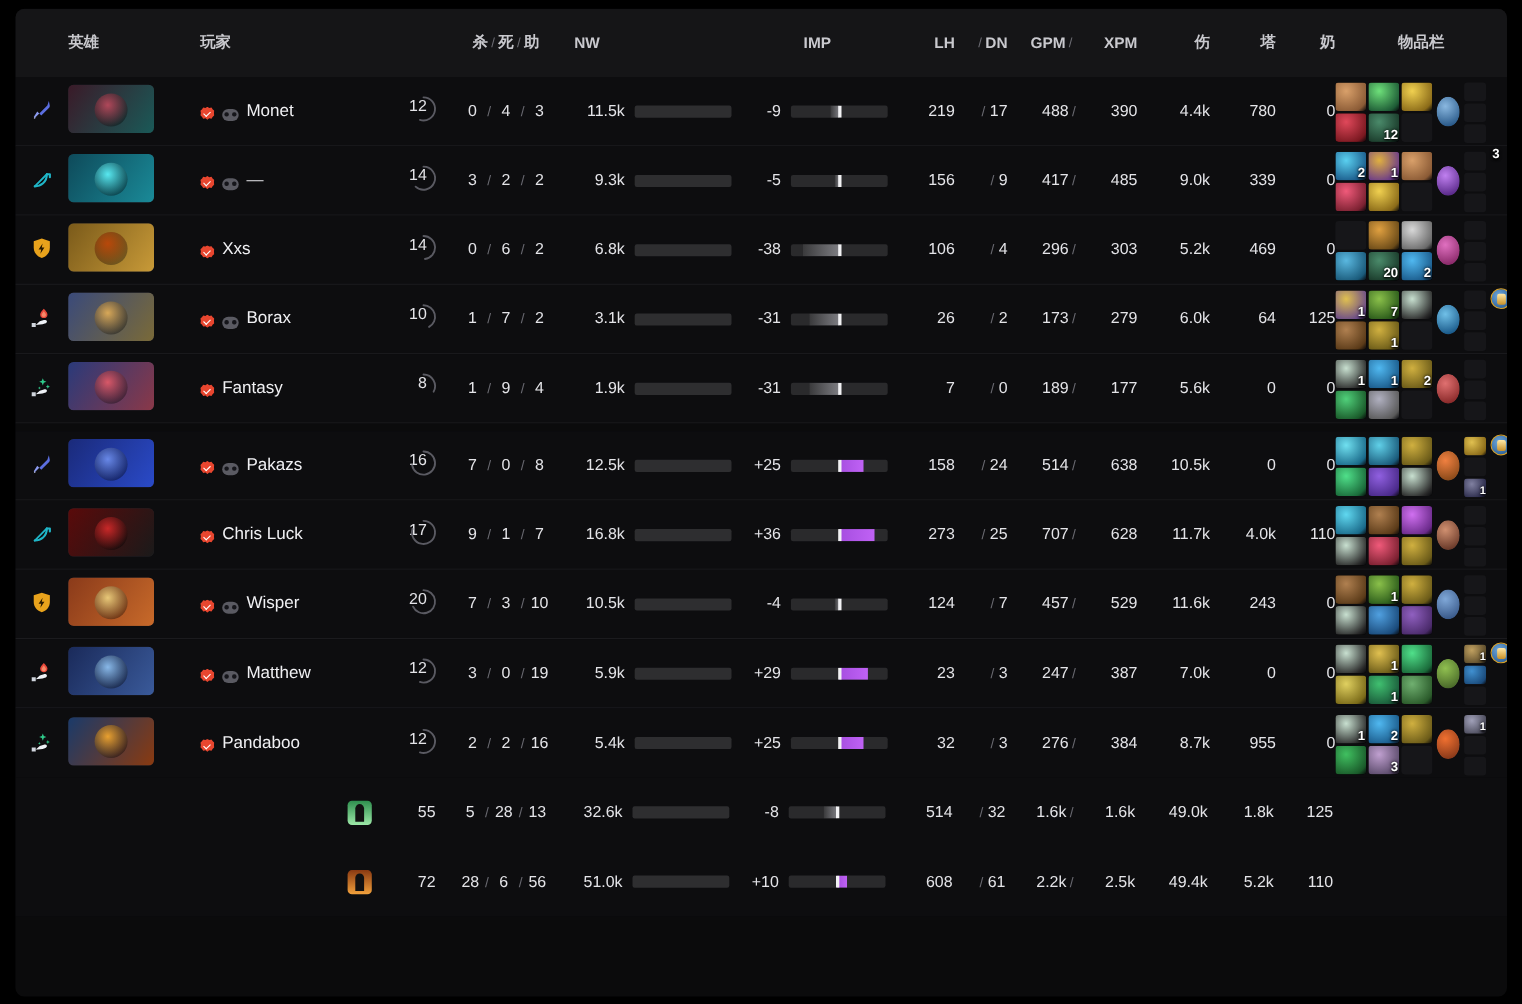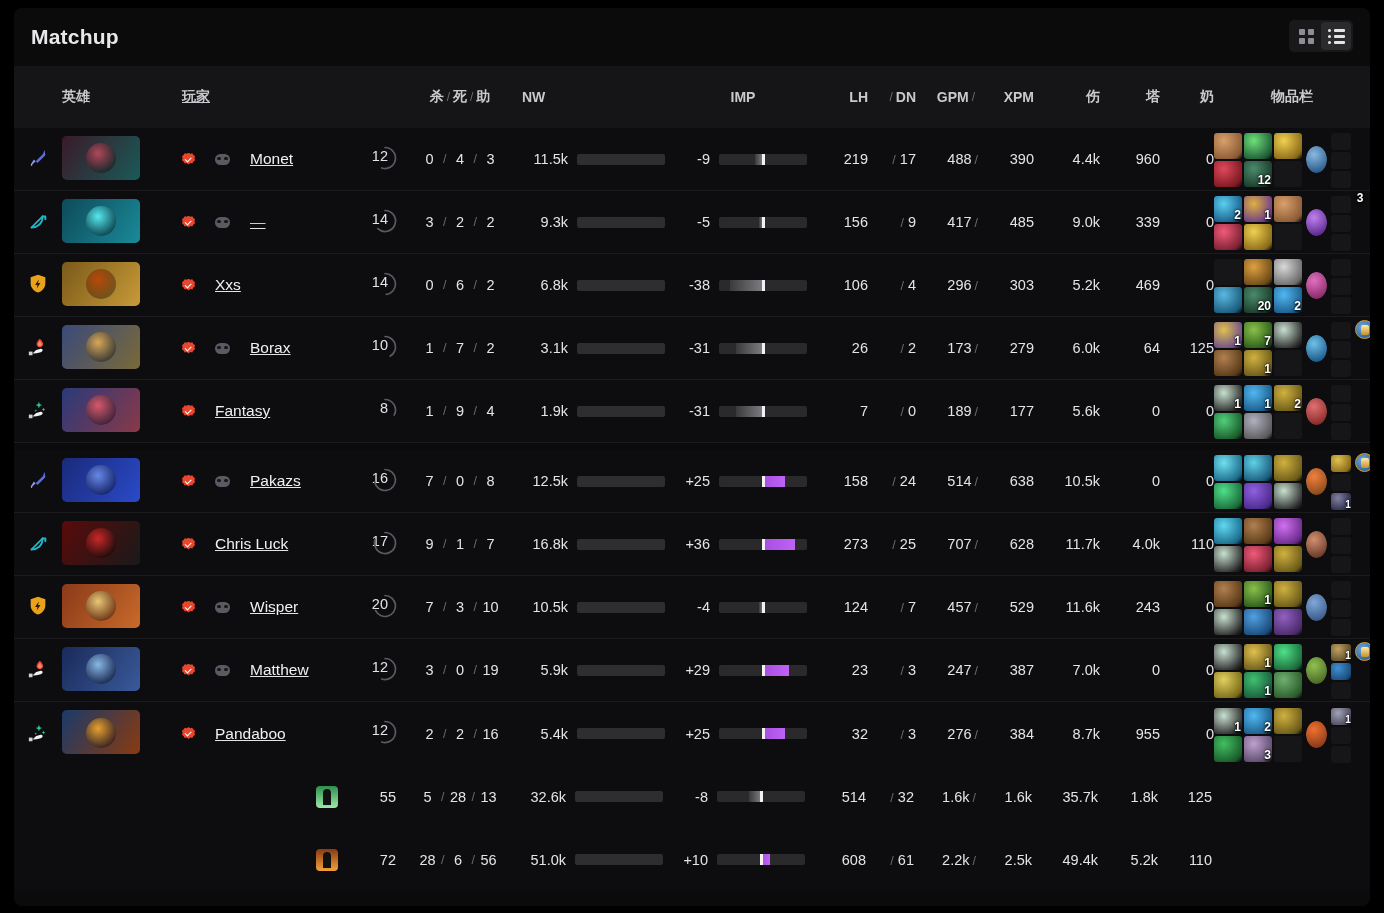--- a/index.html
+++ b/index.html
@@ -51,21 +51,21 @@
   .thead {
     height:62px; background:#151517;
     display:flex; align-items:center;
     color:#c9c9ce; font-size:14px; font-weight:bold;
   }
   .thead .sep { color:#6d6d74; font-weight:normal; font-size:12px; padding:0 3px; }
 
   
   .c-role   { width:48px;  flex:0 0 48px; text-align:center; }
   .c-hero   { width:106px; flex:0 0 106px; text-align:left; }
-  .c-player { width:186px; flex:0 0 186px;text-decoration:underline; }
+  .c-player { width:186px; flex:0 0 186px; }
   .c-lvl    { width:44px;  flex:0 0 44px;  text-align:right; }
   .c-kda    { width:124px; flex:0 0 124px; text-align:center; }
   .c-nw     { width:152px; flex:0 0 152px; }
   .c-imp    { width:138px; flex:0 0 138px; }
   .c-lh     { width:56px;  flex:0 0 56px;  text-align:right; }
   .c-dn     { width:48px;  flex:0 0 48px;  text-align:right; }
   .c-gpm    { width:62px;  flex:0 0 62px;  text-align:right; }
   .c-xpm    { width:56px;  flex:0 0 56px;  text-align:right; }
   .c-dmg    { width:66px;  flex:0 0 66px;  text-align:right; }
   .c-twr    { width:60px;  flex:0 0 60px;  text-align:right; }
@@ -93,21 +93,21 @@
     display:inline-block; position:relative; overflow:hidden;
     background:#23232a;
   }
   .portrait .pf { position:absolute; inset:0; }
   .portrait .face {
     position:absolute; left:50%; top:52%;
     width:30px; height:30px; border-radius:50%;
     transform:translate(-50%,-50%);
   }
 
-  .pname { display:flex; align-items:center; gap:20px; padding-left:14px; }
+  .pname { display:flex; align-items:flex-end; gap:7px; padding-left:14px; }
   .verified {
     width:13px; height:13px; flex:0 0 13px;
     background:#e8462f; position:relative;
     clip-path:polygon(50% 0,63% 9%,79% 6%,88% 19%,100% 28%,96% 44%,100% 60%,88% 70%,79% 84%,63% 81%,50% 92%,37% 81%,21% 84%,12% 70%,0 60%,4% 44%,0 28%,12% 19%,21% 6%,37% 9%);
   }
   .verified::after {
     content:""; position:absolute; left:3px; top:4px;
     width:5px; height:2.5px; border-left:1.7px solid #fff; border-bottom:1.7px solid #fff;
     transform:rotate(-45deg);
   }
@@ -210,49 +210,20 @@
     background:#111; border-radius:4px 4px 0 0;
   }
   .c-sumlogo { width:338px; flex:0 0 338px; display:flex; justify-content:flex-end; padding-right:14px; }
   .c-sumlvl  { width:44px; flex:0 0 44px; text-align:right; }
 </style>
 </head>
 <body>
 
 <div id="app">
 
-  <div class="titlebar">
-    <div class="title">Matchup</div>
-    <div class="viewtoggle">
-      <div class="vtbtn">
-        <span class="grid-glyph">
-            <i></i>
-            <i></i>
-            <i></i>
-            <i></i>
-          </span>
-      </div>
-      <div class="vtbtn active">
-        <span class="list-glyph">
-          <span>
-              <b></b>
-              <u></u>
-            </span>
-            <span>
-              <b></b>
-              <u></u>
-            </span>
-            <span>
-              <b></b>
-              <u></u>
-            </span>
-        </span>
-      </div>
-    </div>
-  </div>
 
   <div class="thead">
     <div class="c-role"></div>
     <div class="c-hero">英雄</div>
     <div class="c-player" style="padding-left:14px">玩家</div>
     <div class="c-lvl"></div>
     <div class="c-kda hd-kda">
       <span>杀</span>
         <span class="sep">/</span>
       <span>死</span>
@@ -329,21 +300,21 @@
     <span class="impneg" style="left:36px;width:8px"></span>
     <span class="imptick" style="left:43px"></span>
             </div>
     </div>
         </div>
     <div class="c-lh">219</div>
     <div class="c-dn"><span class="dim">/</span> 17</div>
     <div class="c-gpm">488<span class="slash-inline">/</span></div>
     <div class="c-xpm">390</div>
     <div class="c-dmg">4.4k</div>
-    <div class="c-twr">960</div>
+    <div class="c-twr">780</div>
     <div class="c-heal">0</div>
     <div class="c-items">
       <div class="itemcell">
         <span class="itemgrid">
     <span class="slot filled">
       <span class="art" style="background:radial-gradient(circle at 35% 30%, #d9a06a, #8a5a35 78%, #050508)"></span>
     </span>
     <span class="slot filled">
       <span class="art" style="background:radial-gradient(circle at 35% 30%, #6ee07a, #1d5a35 78%, #050508)"></span>
     </span>
@@ -1361,21 +1332,21 @@
             <div class="impbar">
     <span class="impneg" style="left:32px;width:12px"></span>
     <span class="imptick" style="left:43px"></span>
             </div>
     </div>
         </div>
     <div class="c-lh">514</div>
     <div class="c-dn"><span class="dim">/</span> 32</div>
     <div class="c-gpm">1.6k<span class="slash-inline">/</span></div>
     <div class="c-xpm">1.6k</div>
-    <div class="c-dmg">35.7k</div>
+    <div class="c-dmg">49.0k</div>
     <div class="c-twr">1.8k</div>
     <div class="c-heal">125</div>
     <div class="c-items"></div>
       </div>
       <div class="sumrow">
     <div class="c-sumlogo">
       <span class="teamlogo dire"></span>
     </div>
     <div class="c-sumlvl">72</div>
     <div class="c-kda">

